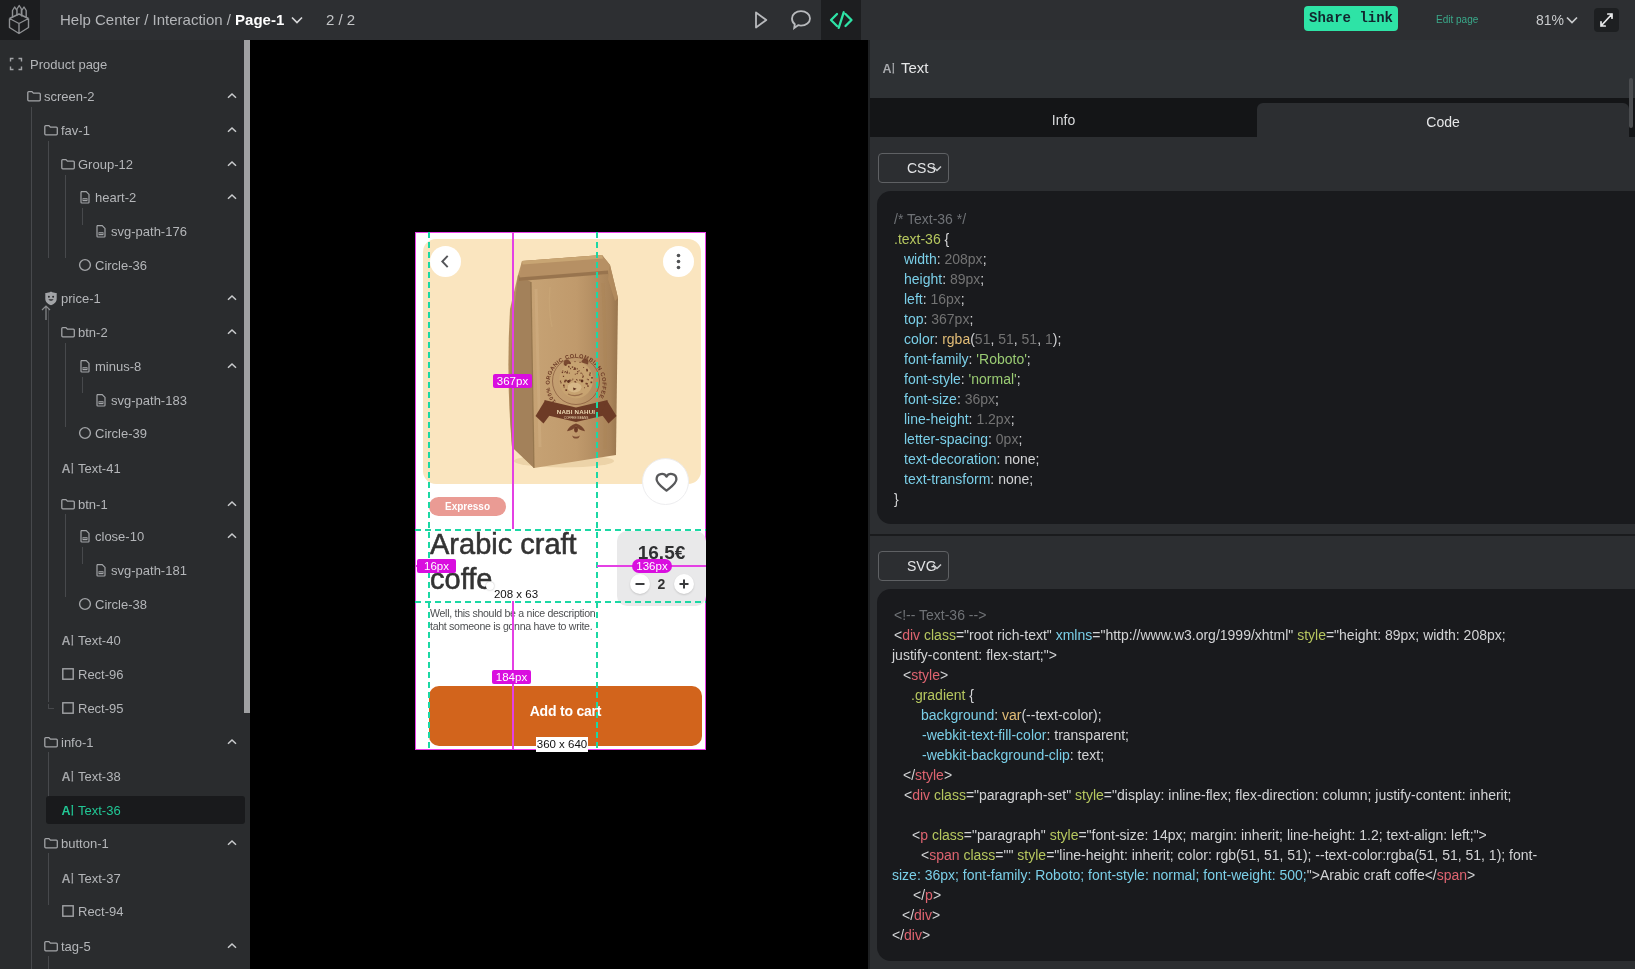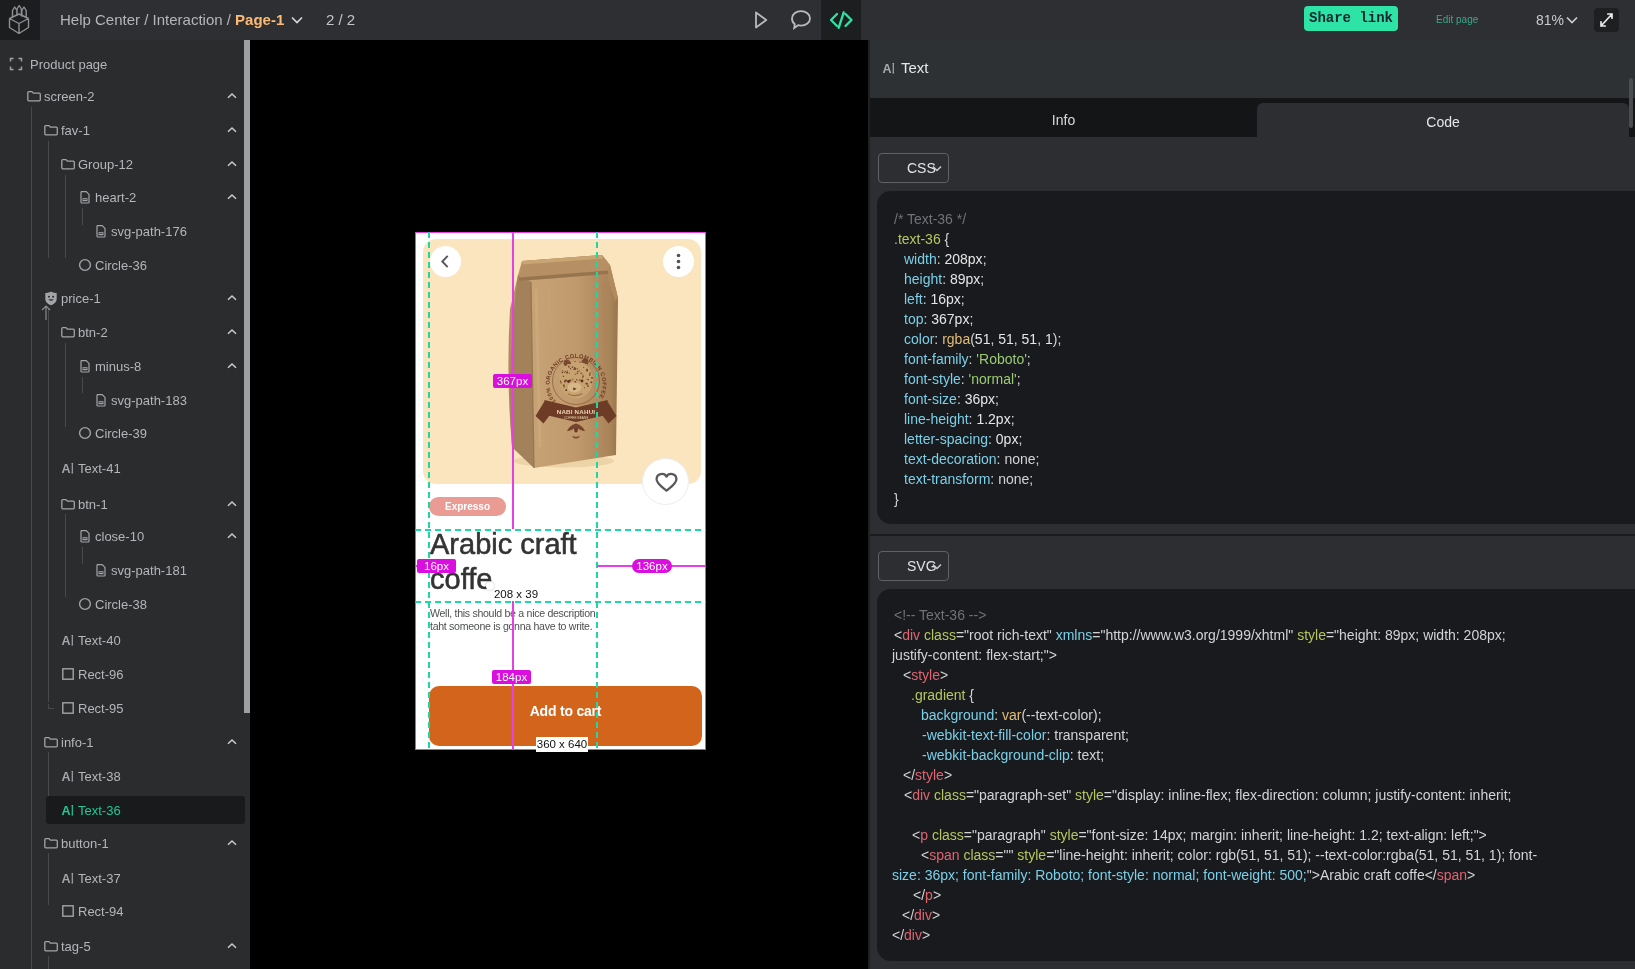--- a/index.html
+++ b/index.html
@@ -2,21 +2,21 @@
 <html><head><meta charset="utf-8">
 <style>
 html,body{margin:0;padding:0;background:#000;}
 *{box-sizing:border-box;}
 #app{position:relative;width:1635px;height:969px;overflow:hidden;font-family:"Liberation Sans",sans-serif;background:#000;}
 .abs{position:absolute;}
 
 #topbar{position:absolute;left:0;top:0;width:1635px;height:40px;background:#2d2f32;}
 #logo{position:absolute;left:0;top:0;width:40px;height:40px;background:#1c1d1f;}
 #crumb{position:absolute;left:60px;top:0;height:40px;line-height:40px;font-size:15px;color:#b4b6b9;white-space:nowrap;}
-#crumb b{color:#fdba74;font-weight:700;}
+#crumb b{color:#ffffff;font-weight:700;}
 #pages{position:absolute;left:326px;top:0;height:40px;line-height:40px;font-size:15px;color:#c3c5c7;}
 #codebtn{position:absolute;left:821px;top:0;width:40px;height:40px;background:#1d1e20;}
 #sharebtn{position:absolute;left:1304px;top:6px;width:94px;height:25px;background:#2ee3a6;border-radius:4px;color:#12262e;font-size:14px;font-weight:700;text-align:center;line-height:25px;font-family:Liberation Mono, monospace;}
 #editpage{position:absolute;left:1436px;top:0;height:40px;line-height:40px;font-size:10px;color:#3aa98a;}
 #zoomlbl{position:absolute;left:1536px;top:0;height:40px;line-height:40px;font-size:14px;color:#c9cbcd;}
 #expandbtn{position:absolute;left:1594px;top:8px;width:25px;height:24px;background:#1d1f21;border-radius:4px;}
 
 #sidebar{position:absolute;left:0;top:40px;width:250px;height:929px;background:#2a2c2e;}
 #sthumb{position:absolute;left:244px;top:0px;width:6px;height:673px;background:#9fa0a2;}
 .row{position:absolute;left:0;width:244px;height:28px;}
@@ -52,21 +52,21 @@
 #rpanel{position:absolute;left:868px;top:40px;width:767px;height:929px;background:#2c2e31;border-left:2px solid #1e2022;}
 #rphead{position:absolute;left:0;top:0;width:767px;height:58px;background:#2e3134;}
 #rptitle{position:absolute;left:31px;top:0;height:55px;line-height:55px;font-size:15px;color:#e6e7e8;}
 #tabbar{position:absolute;left:0;top:58px;width:767px;height:39px;background:#141517;}
 #tabinfo{position:absolute;left:0;top:58px;width:387px;height:39px;line-height:44px;text-align:center;font-size:14px;color:#d9dadc;}
 #tabcode{position:absolute;left:387px;top:63px;width:372px;height:34px;line-height:38px;text-align:center;font-size:14px;color:#e6e7e8;background:#2c2e31;border-radius:6px 6px 0 0;}
 .dd{position:absolute;width:71px;height:30px;border:1px solid #5f6164;border-radius:4px;color:#e3e4e6;font-size:14px;line-height:28px;}
 .dd span{margin-left:28px;}
 .codeblk{position:absolute;left:7px;width:804px;background:#191a1d;border-radius:14px;}
 .cl{position:absolute;white-space:nowrap;font-size:14px;line-height:20px;color:#d2d3d5;}
-.cm{color:#6f7276;} .sel2{color:#b6c75f;} .prop{color:#7bcfe8;} .num{color:#e5e5e5;text-align:right;}
+.cm{color:#6f7276;} .sel2{color:#b6c75f;} .prop{color:#7bcfe8;} .num{color:#737373;text-align:right;}
 .str{color:#9acb73;} .fn{color:#e2bd77;} .tag{color:#de6470;} .attr{color:#b6c75f;}
 #divider{position:absolute;left:0;top:494px;width:767px;height:2px;background:#1a1b1d;}
 </style></head>
 <body>
 <div id="app">
 <svg width="0" height="0" style="position:absolute">
 <defs>
 <symbol id="i-folder" viewBox="0 0 16 16">
           <path d="M1.8 4.6c0-.6.4-1 1-1h3.1l1.5 1.6h5.9c.6 0 1 .4 1 1v5.6c0 .6-.4 1-1 1H2.8c-.6 0-1-.4-1-1z" fill="none" stroke="currentColor" stroke-width="1.3"></path>
         </symbol>
@@ -479,24 +479,34 @@
             <circle cx="15.5" cy="9.5" r="1.8"></circle>
             <circle cx="15.5" cy="15.5" r="1.8"></circle>
             <circle cx="15.5" cy="21.5" r="1.8"></circle>
           </svg></div>
   <div class="wcirc" style="left:226px;top:225px;width:47px;height:47px;border:1px solid #ededef;">
     <svg width="47" height="47" viewBox="0 0 47 47">
             <path d="M23.5 17.6c-2.4-4.4-9.9-3.2-9.9 2.6 0 4.4 5.5 7.8 9.9 11.4 4.4-3.6 9.9-7 9.9-11.4 0-5.8-7.5-7-9.9-2.6z" fill="none" stroke="#58595b" stroke-width="2.3" stroke-linejoin="round"></path>
           </svg></div>
   <div id="chip">Expresso</div>
   <div id="title">Arabic craft coffe</div>
+  <div id="pricebox">
+    <div id="priceval">16.5€</div>
+    <div class="stc" style="left:13px;"><svg width="20" height="20" viewBox="0 0 20 20">
+              <path d="M5.5 10h9" stroke="#3a3b3d" stroke-width="2"></path>
+            </svg></div>
+    <div id="qty">2</div>
+    <div class="stc" style="left:57px;"><svg width="20" height="20" viewBox="0 0 20 20">
+              <path d="M5.5 10h9M10 5.5v9" stroke="#3a3b3d" stroke-width="2"></path>
+            </svg></div>
+  </div>
   <div id="desc">Well, this should be a nice description<br>taht someone is gonna have to write.</div>
   <div id="cartbtn">Add to cart</div>
   <div style="position:absolute;left:70px;top:349px;width:8px;height:8px;background:#fff;border-radius:4px;box-shadow:0 0 2px rgba(0,0,0,0.3);"></div>
-  <div id="sz1">208 x 39</div>
+  <div id="sz1">208 x 63</div>
   <div id="szchip">360 x 640</div>
 </div>
 
 <div class="vdash" style="left:178px;"></div>
 <div class="vdash" style="left:346px;"></div>
 <div class="hdash" style="top:489px;"></div>
 <div class="hdash" style="top:561px;"></div>
 <div class="vmag" style="left:262px;top:192px;height:297px;"></div>
 <div class="vmag" style="left:262px;top:561px;height:149px;"></div>
 <div class="hmag" style="left:347px;top:525px;width:109px;"></div>

